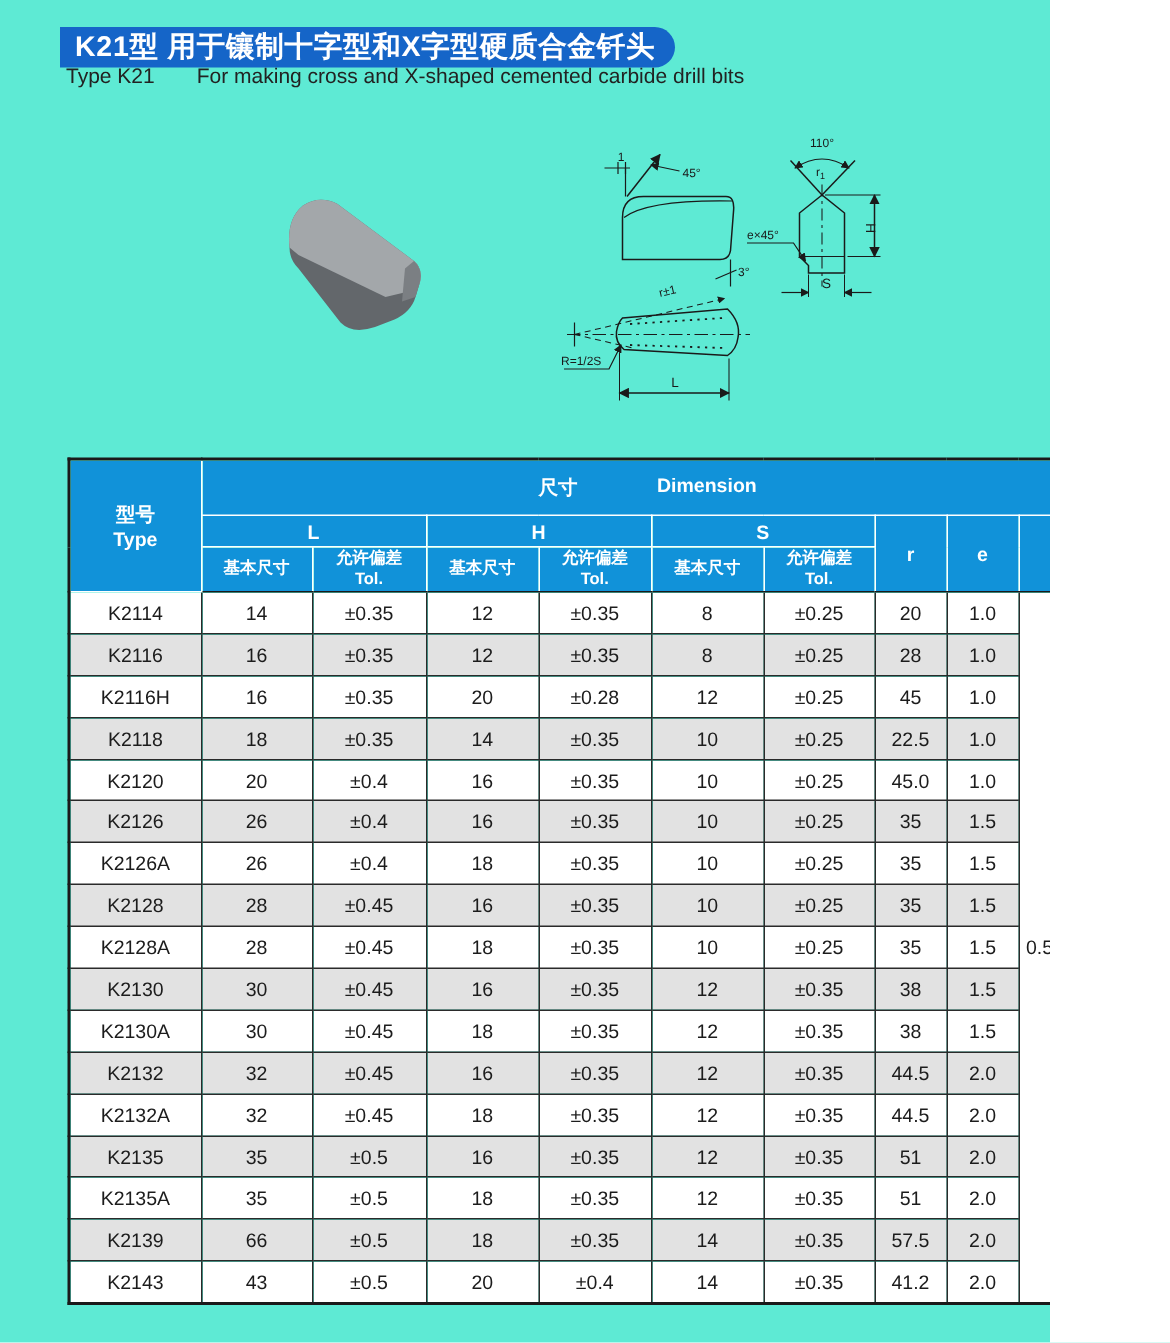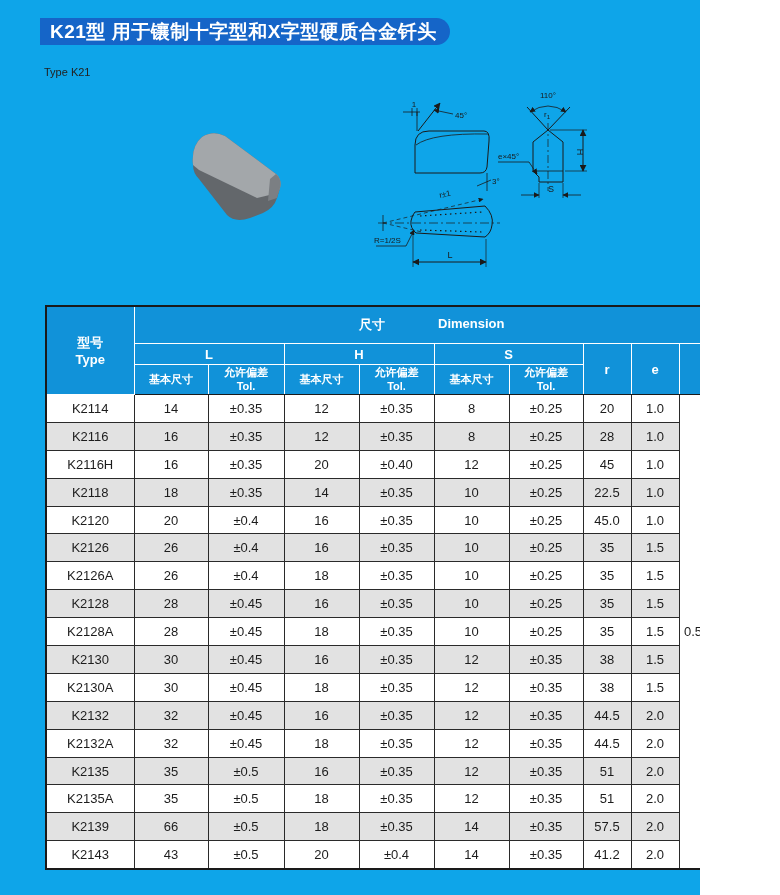--- a/index.html
+++ b/index.html
@@ -3,31 +3,31 @@
 <meta charset="utf-8">
 <style>
   :root{
     --c-title:#1565c8;
     --c-head:#1192d9;
     --c-alt:#e2e2e2;
     --c-border:#2a2a2a;
   }
   html,body{margin:0;padding:0;background:#fff;}
   .page{
-    position:relative;width:700px;height:895px;background:#0ea5e9;overflow:hidden;
+    position:relative;width:700px;height:895px;background:#5eead4;overflow:hidden;
     font-family:"Liberation Sans",sans-serif;color:#1c1c1c;
   }
   .title-bar{
     position:absolute;left:40px;top:18px;width:410px;height:27px;
     background:var(--c-title);border-radius:0 14px 14px 0;
     color:#fff;font-weight:bold;font-size:19px;line-height:27px;
     padding-left:10px;box-sizing:border-box;white-space:nowrap;letter-spacing:0.5px;
   }
   .subtitle{
-    position:absolute;left:44px;top:66px;font-size:11px;color:#222;
+    position:absolute;left:44px;top:42px;font-size:14px;color:#222;
     display:flex;gap:28px;white-space:nowrap;
   }
   .unit-label{position:absolute;left:711px;top:289px;font-size:11px;color:#222;font-family:Liberation Serif, serif;}
   .photo-svg{position:absolute;left:180px;top:118px;}
   .drawings-svg{position:absolute;left:360px;top:85px;}
   .drawings-svg text{font-family:"Liberation Sans",sans-serif;fill:#1a1a1a;}
   .table-wrap{position:absolute;left:45px;top:305px;}
   table.spec-table{
     border-collapse:collapse;table-layout:fixed;width:684px;
     border:2px solid #1a1a1a;
@@ -53,20 +53,21 @@
 </style>
 </head>
 <body>
 
 <div class="page">
 
   <div class="title-bar">K21型  用于镶制十字型和X字型硬质合金钎头</div>
 
   <div class="subtitle">
     <span>Type K21</span>
+    <span>For making cross and X-shaped cemented carbide drill bits</span>
   </div>
 
   <svg class="photo-svg" width="110" height="115" viewBox="0 0 110 115">
     <path d="M 13,47 Q 11,28 22,19 Q 33,12 45,18 L 96,56 Q 102,61 100,70 L 97,80 Q 94,90 83,95 L 70,100 Q 55,105 47,97 L 19,61 Q 13,55 13,47 Z" fill="#63676b"></path>
     <path d="M 13,47 Q 11,28 22,19 Q 33,12 45,18 L 96,56 Q 102,61 100,70 L 98,75 L 77,80 L 19,52 Z" fill="#a3a7aa"></path>
     <path d="M 96,56 Q 102,61 100,70 L 97,80 L 88,83 L 90,61 Z" fill="#7b7f83"></path>
   </svg>
 
   <svg class="drawings-svg" width="280" height="195" viewBox="0 0 280 195">
     <defs>
@@ -208,21 +209,21 @@
             <td>8</td>
             <td>±0.25</td>
             <td>28</td>
             <td>1.0</td>
           </tr>
           <tr>
             <td>K2116H</td>
             <td>16</td>
             <td>±0.35</td>
             <td>20</td>
-            <td>±0.40</td>
+            <td>±0.28</td>
             <td>12</td>
             <td>±0.25</td>
             <td>45</td>
             <td>1.0</td>
           </tr>
           <tr class="alt">
             <td>K2118</td>
             <td>18</td>
             <td>±0.35</td>
             <td>14</td>

